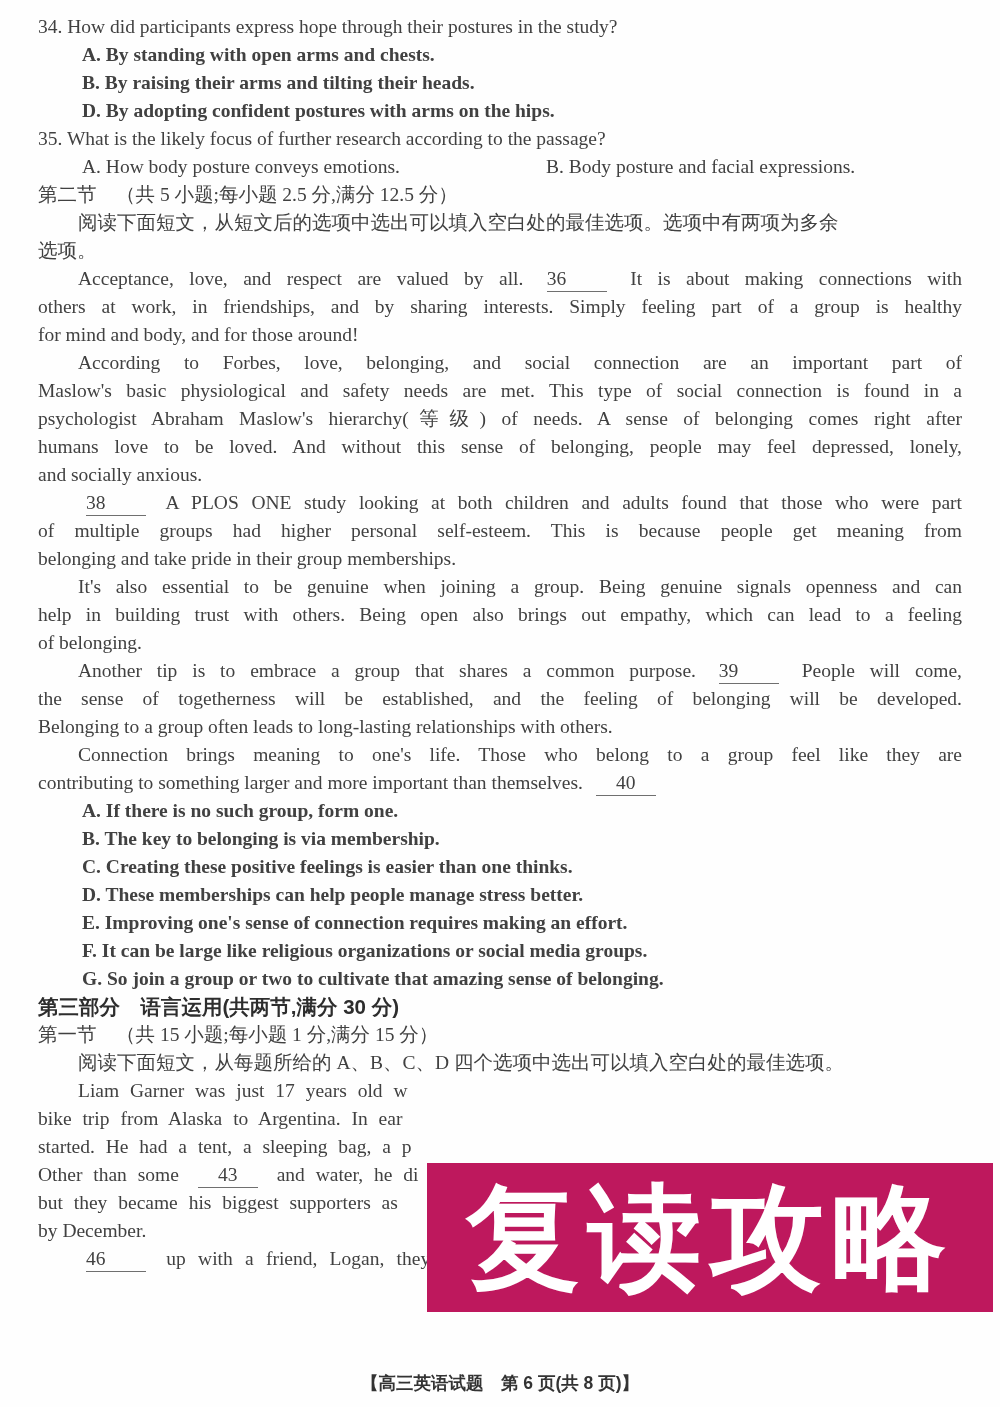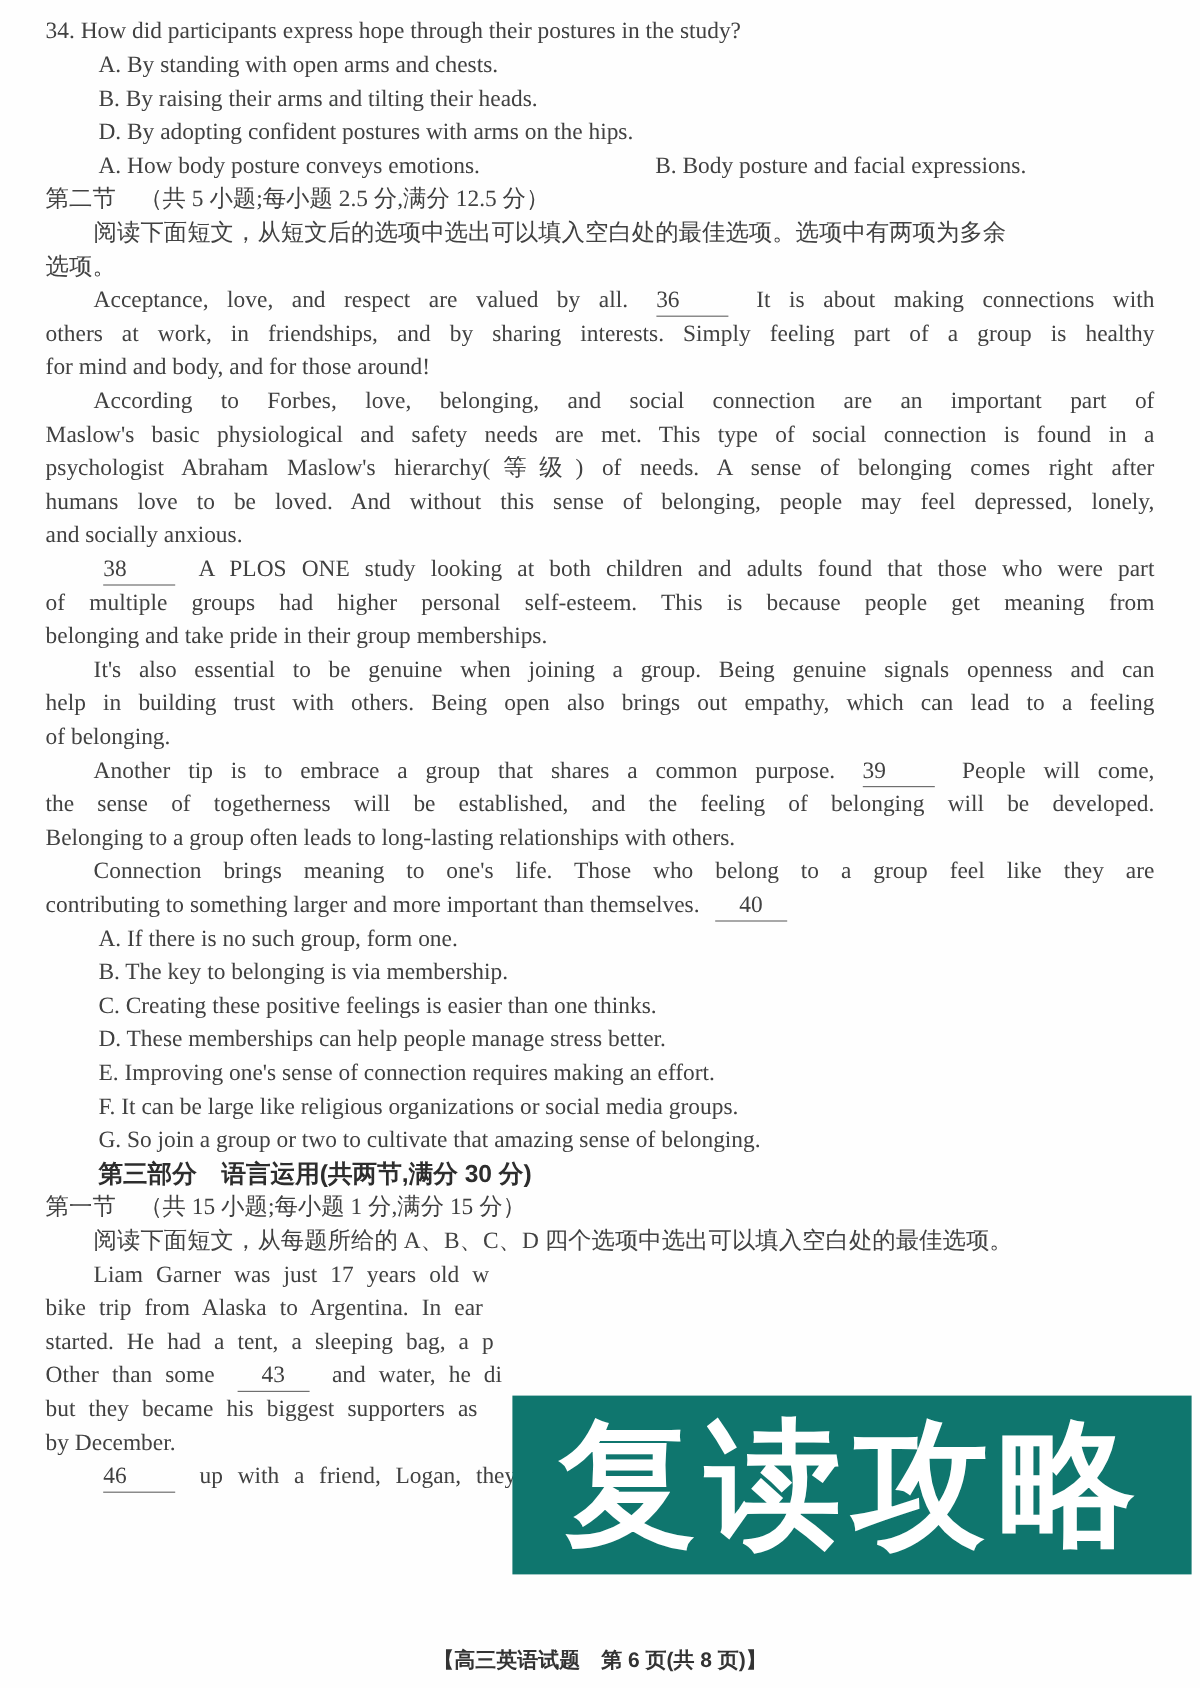--- a/index.html
+++ b/index.html
@@ -7,27 +7,26 @@
   body {
     position:relative; overflow:hidden; background:#fefefe;
     font-family:"Liberation Serif","DejaVu Serif",serif;
     color:#414141;
   }
   .page { position:absolute; left:38px; top:13px; width:924px; }
   .line { font-size:19.5px; line-height:28px; height:28px; }
   .ind  { text-indent:40px; }
   .just { text-align:justify; text-align-last:justify; }
   .str  { white-space:nowrap; word-spacing:6px; }
-  .opt  { padding-left:44px; }
+  .opt  { padding-left:44px;font-weight:bold; }
   .optrow { display:flex; padding-left:44px; }
   .optL { flex:none; width:464px; }
   .zh-bold {
     font-weight:bold; color:#2d2d2d; font-size:20.5px;
     font-family:"Liberation Sans","DejaVu Sans",sans-serif;
-    margin-left:44px;
   }
   .blank {
     display:inline-block; min-width:60px; margin:0 8px;
     border-bottom:1px solid #6f6f6f; text-align:center; text-indent:0;
     line-height:22px; height:24px; vertical-align:baseline;
   }
   .banner {
     position:absolute; left:427px; top:1163px; width:566px; height:149px;
     display:flex; align-items:center; justify-content:center; z-index:5;
   }
@@ -49,20 +48,21 @@
 
   <div class="line">34. How did participants express hope through their postures in the study?</div>
 
   <div>
 
   <div class="line opt">A. By standing with open arms and chests.</div>
       <div class="line opt">B. By raising their arms and tilting their heads.</div>
       <div class="line opt">D. By adopting confident postures with arms on the hips.</div>
     </div>
 
+  <div class="line">35. What is the likely focus of further research according to the passage?</div>
 
   <div>
 
       <div class="line optrow">
         <span class="optL">A. How body posture conveys emotions.</span>
         <span class="optR">B. Body posture and facial expressions.</span>
       </div>
 
     </div>
 
@@ -122,17 +122,17 @@
       <div class="line str">bike trip from Alaska to Argentina. In ear</div>
       <div class="line str">started. He had a tent, a sleeping bag, a p</div>
       <div class="line str">Other than some <span class="blank">43</span> and water, he di</div>
       <div class="line str">but they became his biggest supporters as</div>
       <div class="line">by December.</div>
       <div class="line just ind"><span class="blank">46</span> up with a friend, Logan, they overcame <span class="blank">47</span> like a bike accident, extreme heat, and</div>
     </div>
 
 </div>
 
-<div class="banner" style="background: #0f766e;">
+<div class="banner" style="background: #be185d;">
   <span>复读攻略</span>
 </div>
 
 <div class="footer">【高三英语试题　第 6 页(共 8 页)】</div>
 
 </body></html>

